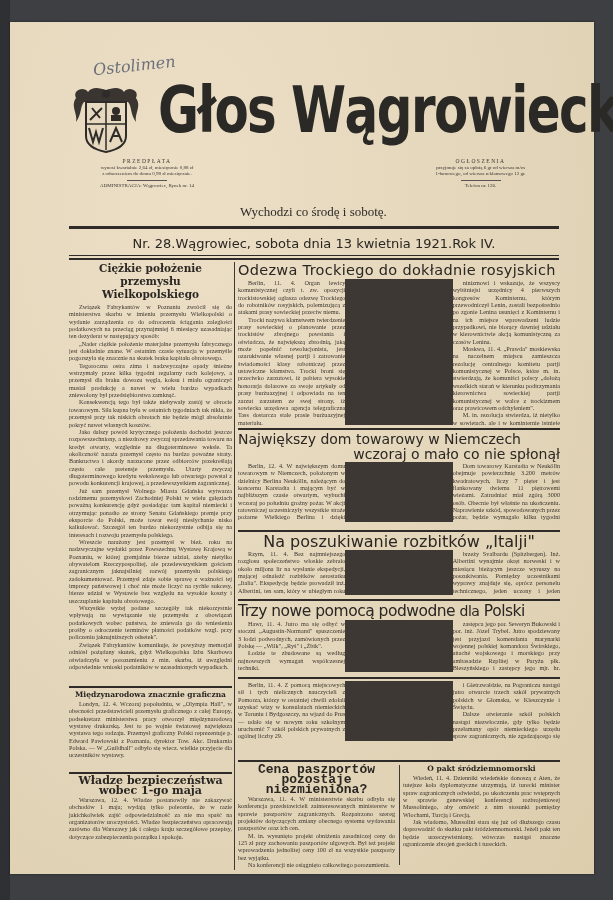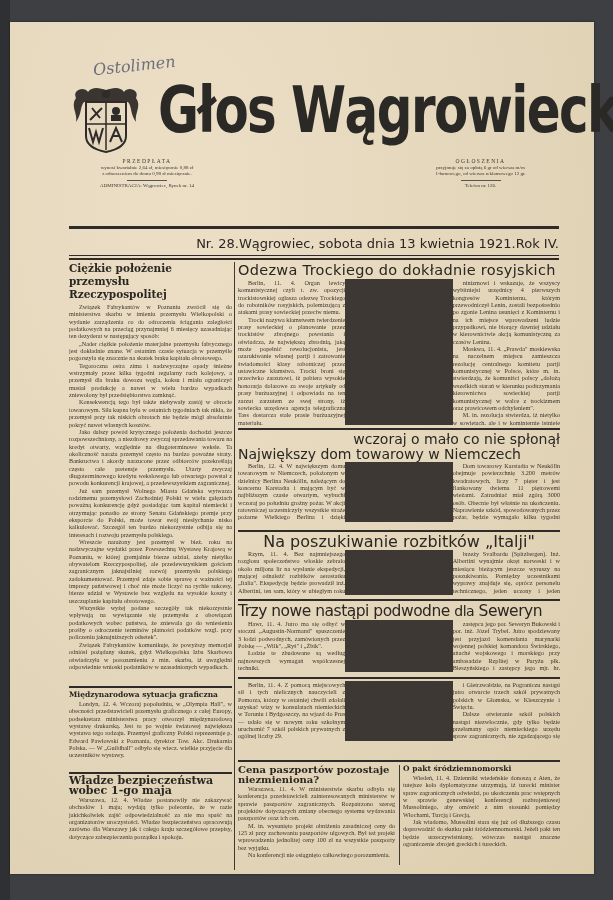--- a/index.html
+++ b/index.html
@@ -13,24 +13,24 @@
   .title{position:absolute;left:148px;top:56px;font-family:"DejaVu Sans",sans-serif;font-weight:bold;font-size:64px;letter-spacing:-2px;transform:scaleX(0.78);transform-origin:left top;color:#2b2926;line-height:1;white-space:nowrap;}
   .subs-box{position:absolute;left:62px;top:136px;width:150px;text-align:center;font-size:5px;line-height:6.5px;color:#3a3530;}
   .subs-box .hd{letter-spacing:1.5px;font-size:5.5px;}
   .subs-box .sm{border-top:0.5px solid #555;width:40px;margin:2px auto;}
   .ads-box{position:absolute;left:393px;top:136px;width:155px;text-align:center;font-size:5px;line-height:6.5px;color:#3a3530;}
   .ads-box .hd{letter-spacing:1.5px;font-size:5.5px;}
   .ads-box .sm{border-top:0.5px solid #555;width:40px;margin:2px auto;}
   .tagline{position:absolute;left:230px;top:182px;font-size:13px;color:#2e2a26;}
   .rule-thick{position:absolute;left:59px;width:490px;height:3px;background:#2e2b28;}
   .rule-thin{position:absolute;left:59px;width:490px;height:1px;background:#2e2b28;}
-  .dateline{position:absolute;left:59px;top:210px;width:490px;height:22px;font-family:"DejaVu Sans",sans-serif;font-size:13px;display:flex;justify-content:flex-end;align-items:center;}
+  .dateline{position:absolute;left:59px;top:210px;width:490px;height:22px;font-family:"DejaVu Sans",sans-serif;font-size:13px;display:flex;justify-content:center;align-items:center;}
   .dateline span{white-space:nowrap;}
   .vrule{position:absolute;width:1px;background:#3d3833;}
-  .hl-serif{font-family:"DejaVu Serif",serif;font-weight:bold;color:#2a2622;}
+  .hl-serif{font-family:"DejaVu Serif",serif;font-weight:bold;text-align:center;color:#2a2622;}
   .body-text{font-size:6.2px;line-height:7.35px;text-align:justify;color:#3a342e;}
   .body-text p{margin:0;text-indent:10px;}
   .article{position:absolute;}
   .hl-sans{font-family:"DejaVu Sans",sans-serif;color:#2a2622;white-space:nowrap;}
   .two-col{display:flex;justify-content:space-between;}
   .two-col > div{width:48.5%;}
   .sep{width:1px;background:#3d3833;}
   .hrule{position:absolute;height:2px;background:#2e2b28;}
 </style>
 </head>
@@ -58,20 +58,21 @@
   <div class="title">Głos Wągrowiecki</div>
 
   <div class="subs-box">
     <div class="hd">PRZEDPŁATA</div>
     <div>wynosi kwartalnie 2,64 zł, miesięcznie 0,88 zł</div>
     <div>z odnoszeniem do domu 0,98 zł miesięcznie.</div>
     <div class="sm"></div>
     <div>ADMINISTRACJA: Wągrowiec, Rynek nr. 14</div>
   </div>
 
+  <div class="tagline">Wychodzi co środę i sobotę.</div>
 
   <div class="ads-box">
     <div class="hd">OGŁOSZENIA</div>
     <div>przyjmuje się za opłatą 6 gr od wiersza m/m</div>
     <div>1-łamowego, od wiersza reklamowego 12 gr.</div>
     <div class="sm"></div>
     <div>Telefon nr. 126.</div>
   </div>
 
   <div class="rule-thick" style="top:204px;"></div>
@@ -81,39 +82,39 @@
     <span>Wągrowiec, sobota dnia 13 kwietnia 1921.</span>
     <span>Rok IV.</span>
   </div>
 
   <div class="rule-thin" style="top:233px;"></div>
   <div class="rule-thin" style="top:236px;height:2px;"></div>
 
   <div class="article" style="left:59px;top:240px;width:163px;">
     <div class="hl-serif" style="font-size:10.5px;line-height:13px;">
       <div>Ciężkie położenie przemysłu</div>
-      <div>Rzeczypospolitej</div>
+      <div>Wielkopolskiego</div>
     </div>
     <div class="body-text" style="height:395px;overflow:hidden;margin-top:2px;">
       <p>Związek Fabrykantów w Poznaniu zwrócił się do ministerstwa skarbu w imieniu przemysłu Wielkopolski o wydanie zarządzenia co do odroczenia ściągania zaległości podatkowych na przeciąg przynajmniej 6 miesięcy uzasadniając ten dezyderat w następujący sposób:</p>
       <p>„Nader ciężkie położenie materjalne przemysłu fabrycznego jest dokładnie znane. W ostatnim czasie sytuacja w przemyśle pogorszyła się znacznie na skutek braku kapitału obrotowego.</p>
       <p>Tegoroczna ostra zima i nadzwyczajne opady śnieżne wstrzymały przez kilka tygodni regularny ruch kolejowy, a przemysł dla braku dowozu węgla, koksu i miału ograniczyć musiał produkcję a nawet w wielu bardzo wypadkach zniewolony był przedsiębiorstwa zamknąć.</p>
       <p>Konsekwencją tego był także niebywały zastój w obrocie towarowym. Siła kupna była w ostatnich tygodniach tak nikła, że przemysł przy tak niskich obrotach nie będzie mógł absolutnie pokryć nawet własnych kosztów.</p>
       <p>Jako dalszy powód krytycznego położenia dochodzi jeszcze rozpowszechniony, a niezdrowy zwyczaj sprzedawania towaru na kredyt otwarty, względnie na długoterminowe weksle. Ta okoliczność naraża przemysł często na bardzo poważne straty. Bankructwa i akordy narzucone przez odbiorców przekreślają często całe pretensje przemysłu. Utarty zwyczaj długoterminowego kredytu wekslowego lub otwartego powstał z powodu konkurencji krajowej, a przedewszystkiem zagranicznej.</p>
       <p>Już sam przemysł Wolnego Miasta Gdańska wytwarza rodzimemu przemysłowi Zachodniej Polski w wielu gałęziach poważną konkurencję gdyż posiadając tam kapitał niemiecki i otrzymując ponadto ze strony Senatu Gdańskiego premje przy eksporcie do Polski, może towar swój niesłychanie nisko kalkulować. Szczegół ten bardzo niekorzystnie odbija się na interesach i rozwoju przemysłu polskiego.</p>
       <p>Wreszcie narażony jest przemysł w bież. roku na nadzwyczajne wydatki przez Powszechną Wystawę Krajową w Poznaniu, w której gremjalnie bierze udział, ażeby nietylko obywatelom Rzeczypospolitej, ale przedewszystkiem gościom zagranicznym jaknajsilniej rozwój przemysłu polskiego zadokumentować. Przemysł zdaje sobie sprawę z ważności tej imprezy państwowej i choć nie może liczyć na rychłe sukcesy, bierze udział w Wystawie bez względu na wysokie koszty i uszczuplanie kapitału obrotowego.</p>
       <p>Wszystkie wyżej podane szczegóły tak niekorzystnie wpływają na wywiązanie się przemysłu z obowiązań podatkowych wobec państwa, że zniewala go do wniesienia prośby o odroczenie terminów płatności podatków wzgl. przy policzeniu jaknajniższych odsetek".</p>
       <p>Związek Fabrykantów komunikuje, że powyższy memorjał odniósł pożądany skutek, gdyż Wielkopolska Izba Skarbowa oświadczyła w porozumieniu z min. skarbu, iż uwzględni odpowiednie wnioski podatników w uzasadnionych wypadkach.</p>
     </div>
   </div>
 
   <div class="hrule" style="left:59px;top:664px;width:163px;"></div>
 
   <div class="article" style="left:59px;top:668px;width:163px;">
-    <div class="hl-serif" style="font-size:7.5px;line-height:10px;">Międzynarodowa sytuacja graficzna</div>
+    <div class="hl-serif" style="font-size:7.5px;line-height:10px;">Międzynarodowa znacznie graficzna</div>
     <div class="body-text">
       <p>Londyn, 12. 4. Wczoraj popołudniu, w „Olympia Hall", w obecności przedstawicieli przemysłu graficznego z całej Europy, podsekretarz ministerstwa pracy otworzył międzynarodową wystawę drukarską. Jest to po wojnie światowej największa wystawa tego rodzaju. Przemysł graficzny Polski reprezentuje p. Edward Pawłowski z Poznania, dyrektor Tow. Akc. Drukarnia Polska. — W „Guildhall" odbyło się wiecz. wielkie przyjęcie dla uczestników wystawy.</p>
     </div>
   </div>
 
   <div class="hrule" style="left:59px;top:750px;width:163px;"></div>
 
   <div class="article" style="left:59px;top:754px;width:163px;">
     <div class="hl-serif" style="font-size:11px;line-height:10px;">Władze bezpieczeństwa wobec 1-go maja</div>
     <div class="body-text">
@@ -138,22 +139,22 @@
         <p>M. in. rezolucja stwierdza, iż nietylko w sowietach, ale i w kominternie istnieje prawicowe odchylenie, z którem również trzeba walczyć w sposób zdecydowany. Komuniści polscy w tej walce obiecują „podtrzymać" komunistów moskiewskich. Rezolucja otwarcie mówi o wzmocnieniu poważnem prawicowej frakcji w całym Kominternie.</p>
 
       </div>
     </div>
   </div>
 
   <div class="hrule" style="left:228px;top:406px;width:322px;"></div>
 
   <div class="article" style="left:228px;top:410px;width:322px;">
     <div class="hl-sans" style="font-size:14px;line-height:15px;">
+      <div>Największy dom towarowy w Niemczech</div>
       <div style="text-align:right;">wczoraj o mało co nie spłonął</div>
-      <div>Największy dom towarowy w Niemczech</div>
     </div>
     <div class="two-col" style="height:60px;overflow:hidden;">
       <div class="body-text">
         <p>Berlin, 12. 4. W największym domu towarowym w Niemczech, położonym w dzielnicy Berlina Neukölln, należącym do koncernu Karstadta i mającym być w najbliższym czasie otwartym, wybuchł wczoraj po południu groźny pożar. W akcji ratowniczej uczestniczyły wszystkie straże pożarne Wielkiego Berlina i dzięki wytężonym ich wysiłkom udało się po kilku godzinach opanować pożar.</p>
       </div>
       <div class="sep"></div>
       <div class="body-text">
         <p>Dom towarowy Karstadta w Neukölln obejmuje powierzchnię 3.200 metrów kwadratowych, liczy 7 pięter i jest flankowany dwiema 11 piętrowemi wieżami. Zatrudniać miał zgórą 3000 osób. Obecnie był właśnie na ukończeniu. Naprawienie szkód, spowodowanych przez pożar, będzie wymagało kilku tygodni czasu, tak że otwarcie magazynu musi być odroczone.</p>
       </div>
     </div>
@@ -171,23 +172,23 @@
       <div class="body-text">
         <p>brzeży Svalbardu (Spitzbergen). Inż. Albertini wynajmie okręt norweski i w miesiącu bieżącym jeszcze wyruszy na poszukiwania. Pomiędzy uczestnikami wyprawy znajduje się, oprócz personelu technicznego, jeden uczony i jeden dziennikarz.</p>
       </div>
     </div>
   </div>
 
   <div class="hrule" style="left:228px;top:577px;width:322px;"></div>
 
   <div class="article" style="left:228px;top:580px;width:322px;">
     <div class="hl-sans" style="font-size:15.5px;line-height:18px;letter-spacing:-0.5px;">
-      <span>Trzy nowe nastąpi podwodne</span>
+      <span>Trzy nowe pomocą podwodne</span>
       <span style="font-size:14px;">dla</span>
-      <span>Seweryn</span>
+      <span>Polski</span>
     </div>
     <div class="two-col" style="height:52px;overflow:hidden;">
       <div class="body-text">
         <p>Hawr, 11. 4. Jutro ma się odbyć w stoczni „Augustin-Normand" spuszczenie 3 łodzi podwodnych, zamówionych przez Polskę — „Wilk", „Ryś" i „Żbik".</p>
         <p>Łodzie te zbudowane są według najnowszych wymagań współczesnej techniki.</p>
         <p>Już przybył do Hawru nowomianowany komendant „Wilka" kpt. Aleksander Mohuczy,</p>
       </div>
       <div class="sep"></div>
       <div class="body-text">
         <p>zastępca jego por. Seweryn Bukowski i por. inż. Józef Trybel. Jutro spodziewany jest przyjazd komendanta marynarki wojennej polskiej komandora Świrskiego, attaché wojskowego i morskiego przy ambasadzie Rzplitej w Paryżu płk. Bleszyńskiego i zastępcy jego mjr. hr. Ilińskiego. Przybędzie prawdopodobnie i ambasador Chłapowski.</p>
@@ -207,21 +208,21 @@
       <div class="body-text">
         <p>i Gietrzwałdzie, na Pograniczu nastąpi jutro otwarcie trzech szkół prywatnych polskich w Głomsku, w Kleszczynie i Święciu.</p>
         <p>Dalsze otwieranie szkół polskich nastąpi niezwłocznie, gdy tylko będzie przełamany opór niemieckiego urzędu spraw zagranicznych, nie zgadzającego się na wyjazd nauczycieli Polaków do Niemiec.</p>
       </div>
     </div>
   </div>
 
   <div class="hrule" style="left:228px;top:738px;width:322px;"></div>
 
   <div class="article" style="left:228px;top:743px;width:157px;">
-    <div class="hl-serif" style="font-size:10px;line-height:10px;text-align:left;">Cena paszportów pozostaje niezmieniona?</div>
+    <div class="hl-serif" style="font-size:13px;line-height:10px;text-align:center;font-family:Liberation Mono, monospace;">Cena paszportów pozostaje niezmieniona?</div>
     <div class="body-text">
       <p>Warszawa, 11. 4. W ministerstwie skarbu odbyła się konferencja przedstawicieli zainteresowanych ministerstw w sprawie paszportów zagranicznych. Rozpatrzono szereg projektów dotyczących zmiany obecnego systemu wydawania paszportów oraz ich cen.</p>
       <p>M. in. wysunięto projekt obniżenia zasadniczej ceny do 125 zł przy zachowaniu paszportów ulgowych. Był też projekt wprowadzenia jednolitej ceny 100 zł na wszystkie paszporty bez wyjątku.</p>
       <p>Na konferencji nie osiągnięto całkowitego porozumienia.</p>
     </div>
   </div>
 
   <div class="vrule" style="left:389px;top:743px;height:100px;"></div>
 
   <div class="article" style="left:393px;top:742px;width:157px;">

